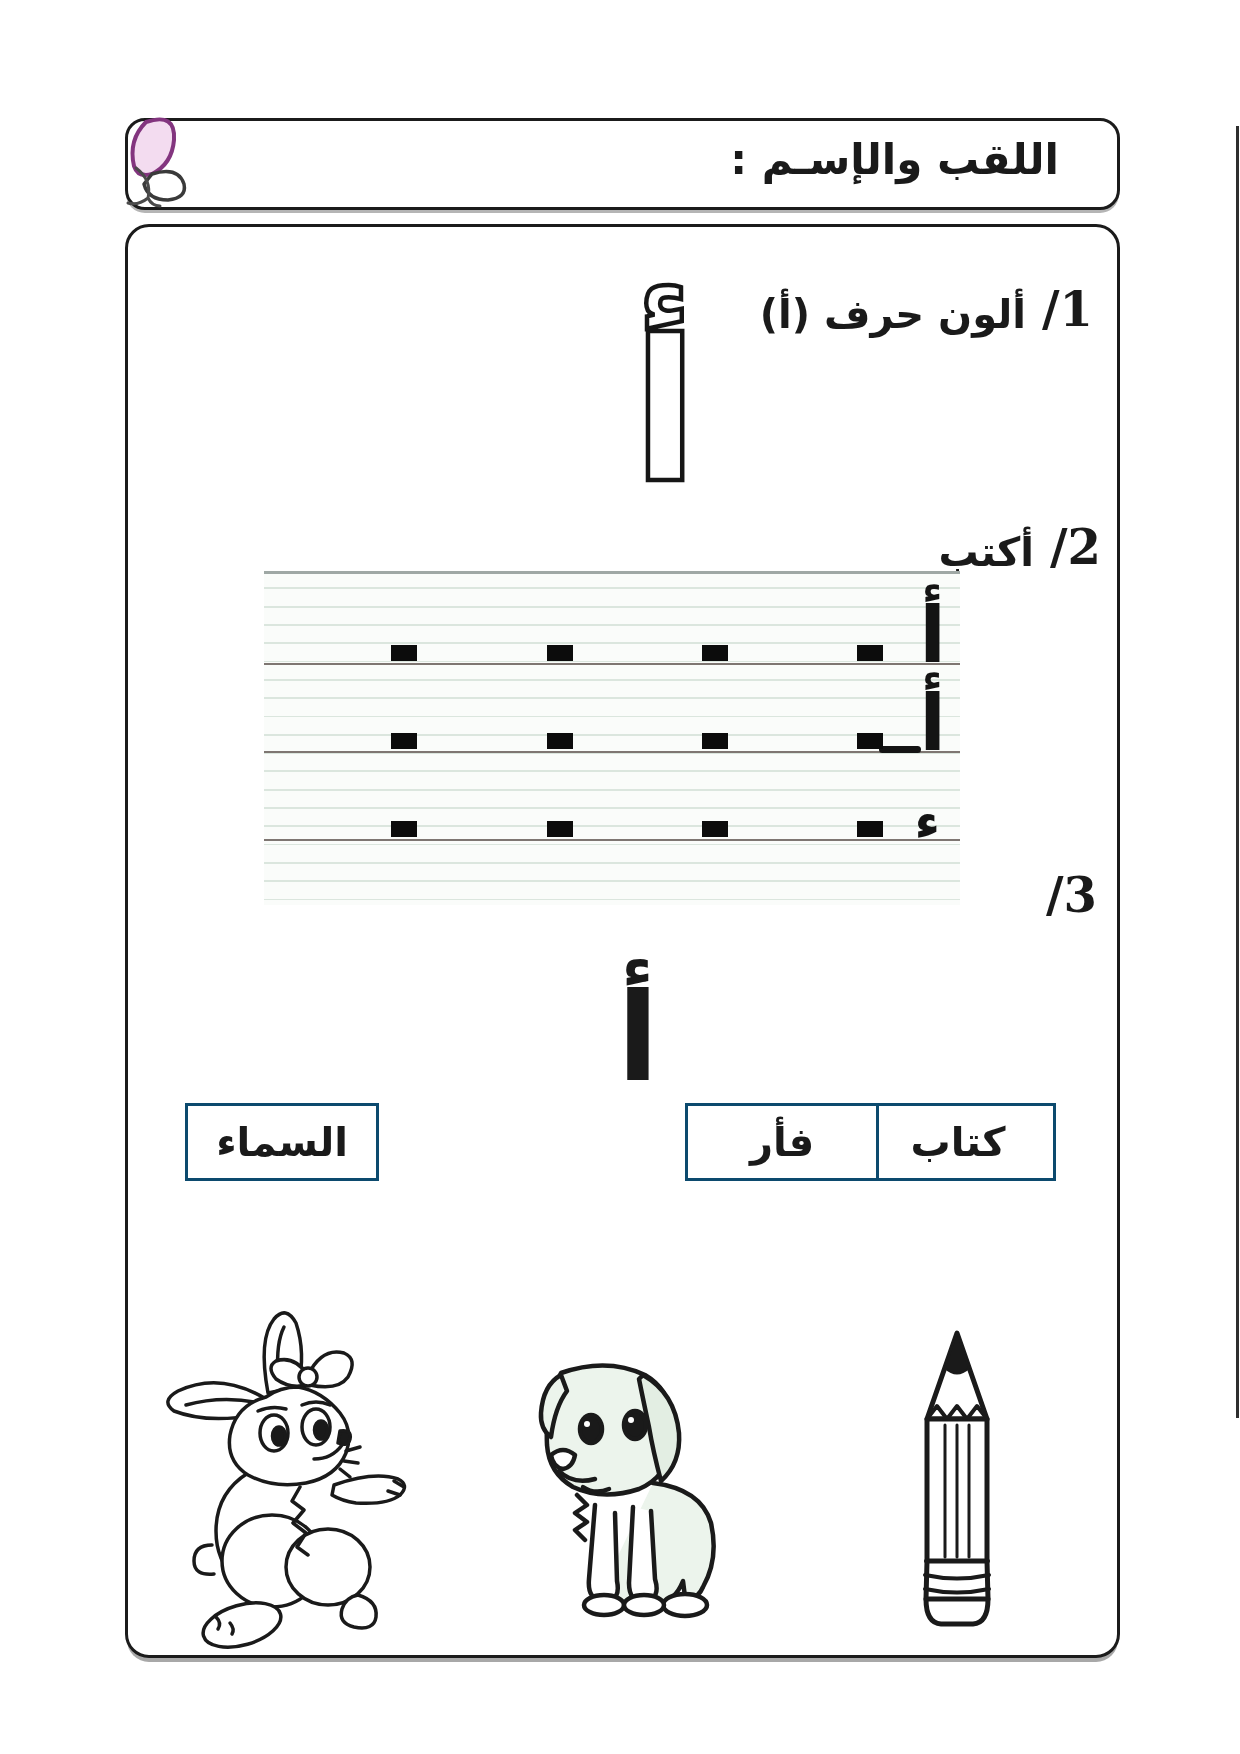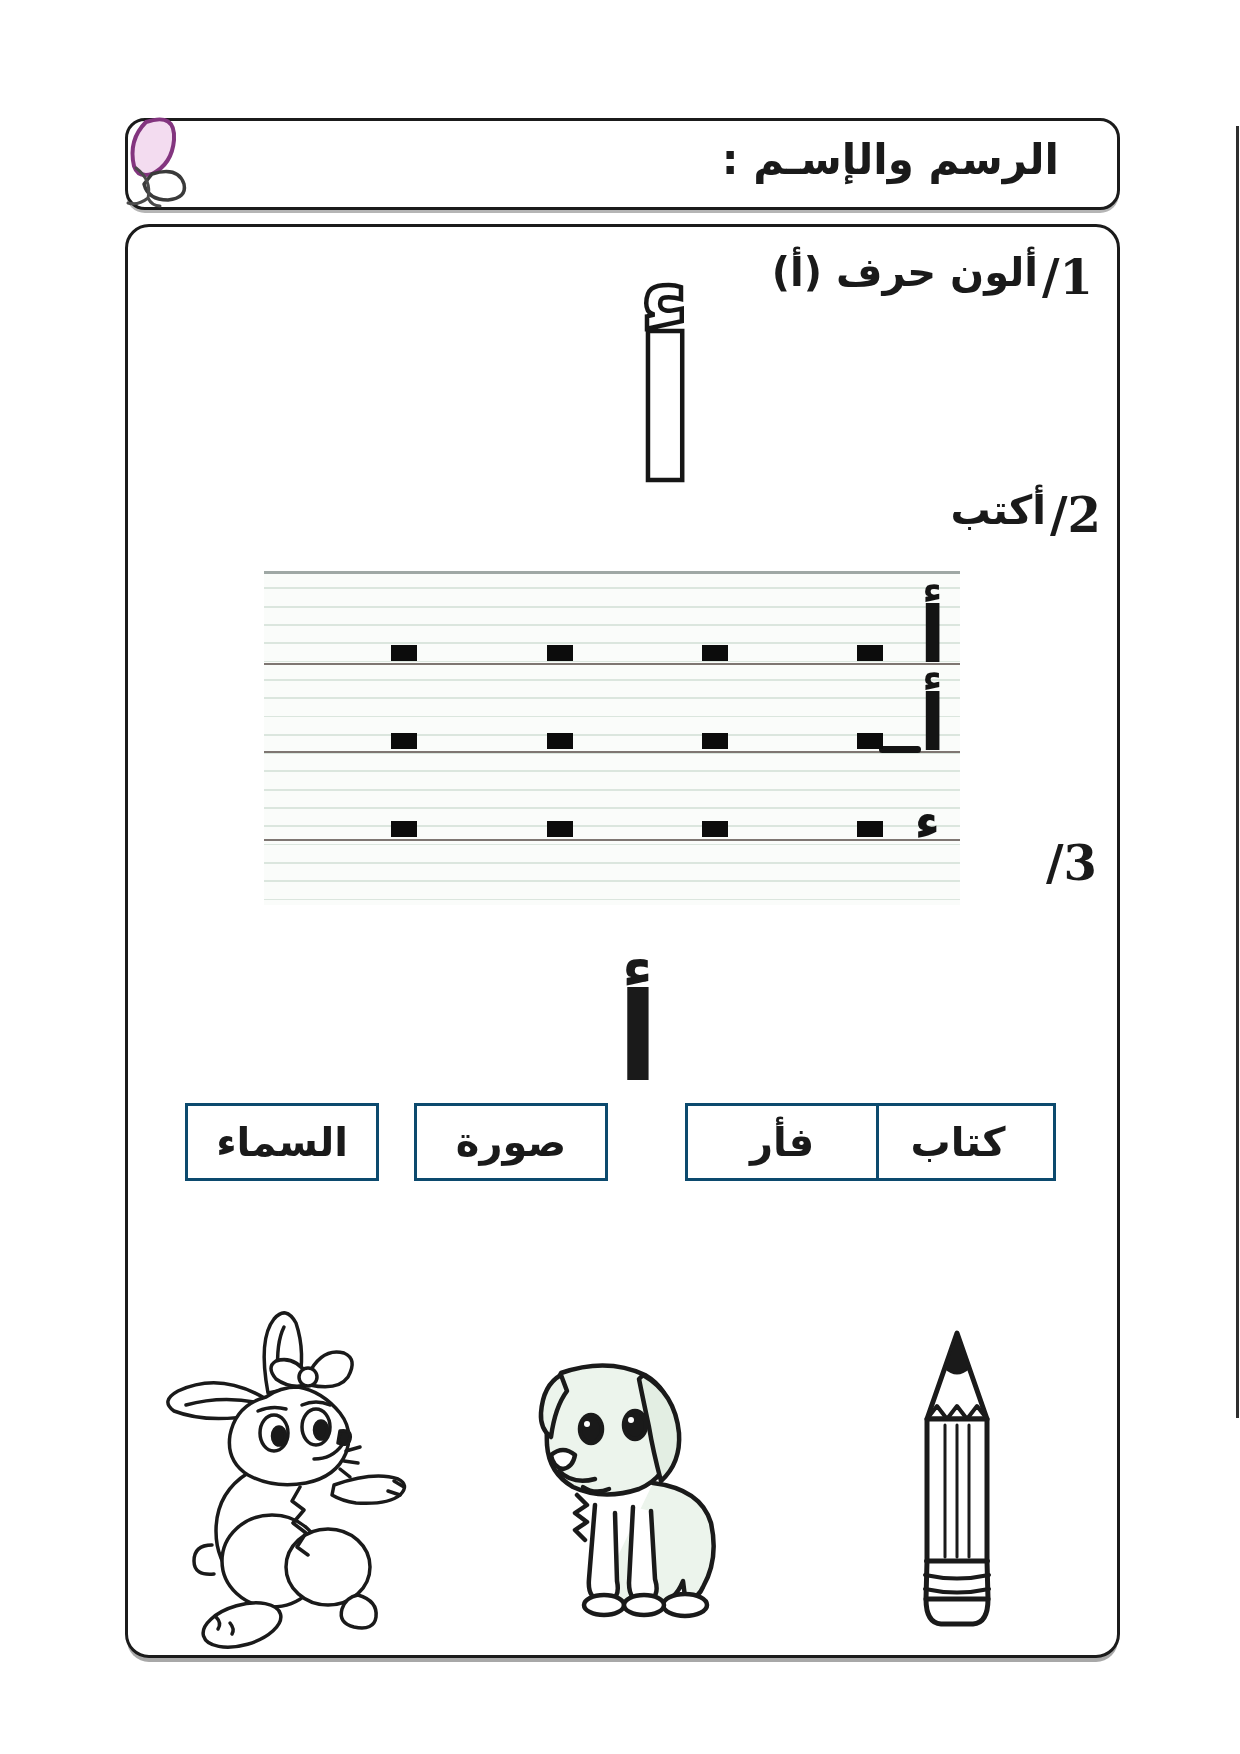--- a/index.html
+++ b/index.html
@@ -14,21 +14,21 @@
   .header-label{position:absolute;right:58px;top:14px;font-size:42px;font-weight:bold;
         direction:rtl;unicode-bidi:isolate;letter-spacing:.5px;}
   .butterfly{position:absolute;left:116px;top:110px;width:84px;height:100px;}
 
   
   .main-box{position:absolute;left:125px;top:224px;width:989px;height:1428px;
         border:3px solid #1b1b1b;border-radius:24px;background:#fff;
         box-shadow:0 6px 0 -2px rgba(110,110,110,.6);}
 
   
-  .sec-row{position:absolute;display:flex;align-items:flex-start;gap:4px;}
+  .sec-row{position:absolute;display:flex;align-items:flex-end;gap:16px;margin-top:32px;}
   .sec-title{font-size:40px;font-weight:bold;direction:rtl;unicode-bidi:isolate;}
   .sec-num{font-size:48px;font-weight:bold;direction:ltr;unicode-bidi:isolate;
         font-family:"DejaVu Serif",serif;}
   .row1{top:22px;right:24px;}
   .row2{top:260px;right:16px;}
   .row3{top:608px;right:20px;}
   .row4{top:1020px;right:26px;}
 
   
   .outline-letter{position:absolute;left:472px;top:52px;width:130px;height:214px;}
@@ -62,21 +62,21 @@
   .dog{left:375px;top:1128px;width:240px;height:268px;}
   .pencil{left:783px;top:1100px;width:92px;height:302px;}
 </style>
 </head>
 <body>
 
 <div class="page">
   <div class="scan-edge"></div>
 
   <div class="header-box">
-    <div class="header-label">الرسم والإسـم :</div>
+    <div class="header-label">اللقب والإسـم :</div>
   </div>
   <svg class="butterfly" viewBox="0 0 84 100">
     <g fill="none" stroke-linecap="round" stroke-linejoin="round">
       <path d="M30,12 Q60,2 58,30 Q56,54 36,64 Q22,68 18,56 Q12,30 30,12 Z" fill="#f3dcf0" stroke="#83357f" stroke-width="4"></path>
       <path d="M36,64 Q62,56 68,74 Q71,88 52,90 Q32,90 28,74 Z" fill="#ffffff" stroke="#3a3a3a" stroke-width="3.5"></path>
       <path d="M20,58 Q36,70 32,88 M32,88 q-10,8 -20,5 M32,88 q4,8 12,8" stroke="#4a4a4a" stroke-width="3"></path>
     </g>
   </svg>
 
   <div class="main-box">
@@ -118,21 +118,20 @@
       <div class="sq" style="left:593px;top:250px"></div>
     </div>
 
     <div class="sec-row row3">
       <span class="sec-num">/3</span>
     </div>
     <div class="connect-letter">أ</div>
 
     <div class="word-box wb1">كتاب</div>
     <div class="word-box wb2">فأر</div>
-    <div class="word-box wb3">صورة</div>
     <div class="word-box wb4">السماء</div>
 
 
     <svg class="draw rabbit" viewBox="0 0 268 340">
       <g fill="#ffffff" stroke="#1a1a1a" stroke-width="3.5" stroke-linecap="round" stroke-linejoin="round">
         <path d="M62,236 q-18,0 -18,16 q0,15 20,13" fill="none"></path>
         <path d="M98,164 Q66,184 66,222 Q66,252 86,270" fill="none"></path>
         <ellipse cx="122" cy="252" rx="50" ry="46"></ellipse>
         <ellipse cx="178" cy="258" rx="42" ry="38"></ellipse>
         <path d="M208,286 q20,6 18,22 q-2,14 -22,10 q-16,-4 -12,-18 q4,-12 16,-14 z"></path>

